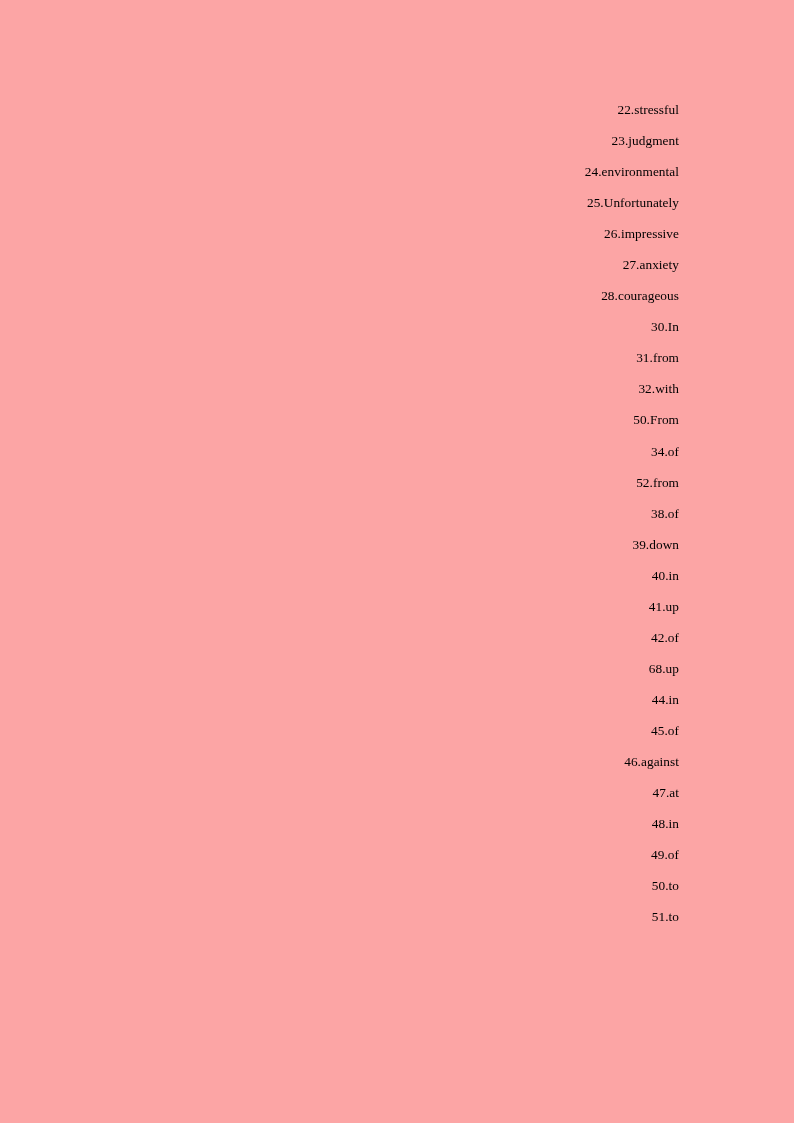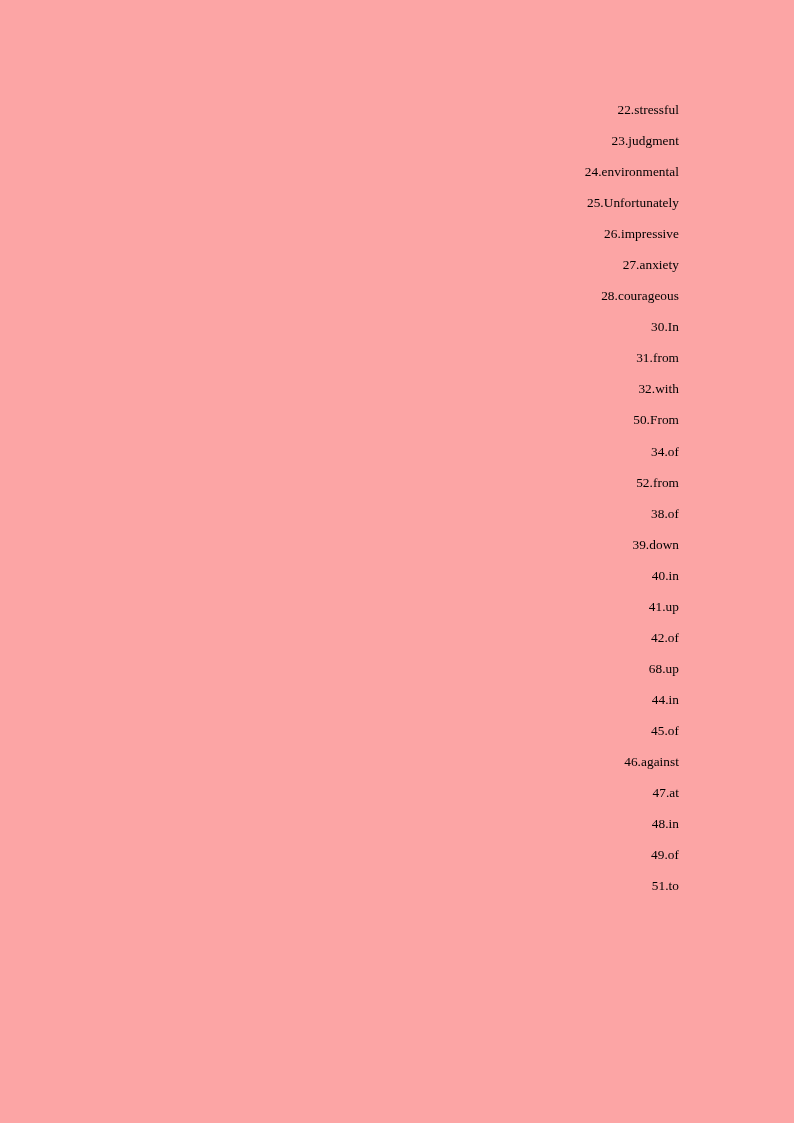--- a/index.html
+++ b/index.html
@@ -78,15 +78,16 @@
       <div class="answer-item"><span class="num">40.</span><span class="word">in</span></div>
       <div class="answer-item"><span class="num">41.</span><span class="word">up</span></div>
       <div class="answer-item"><span class="num">42.</span><span class="word">of</span></div>
       <div class="answer-item"><span class="num">68.</span><span class="word">up</span></div>
       <div class="answer-item"><span class="num">44.</span><span class="word">in</span></div>
       <div class="answer-item"><span class="num">45.</span><span class="word">of</span></div>
       <div class="answer-item"><span class="num">46.</span><span class="word">against</span></div>
       <div class="answer-item"><span class="num">47.</span><span class="word">at</span></div>
       <div class="answer-item"><span class="num">48.</span><span class="word">in</span></div>
       <div class="answer-item"><span class="num">49.</span><span class="word">of</span></div>
+      <div class="answer-item"><span class="num">50.</span><span class="word">to</span></div>
       <div class="answer-item"><span class="num">51.</span><span class="word">to</span></div>
     </div>
 </div>
 
 </body></html>

